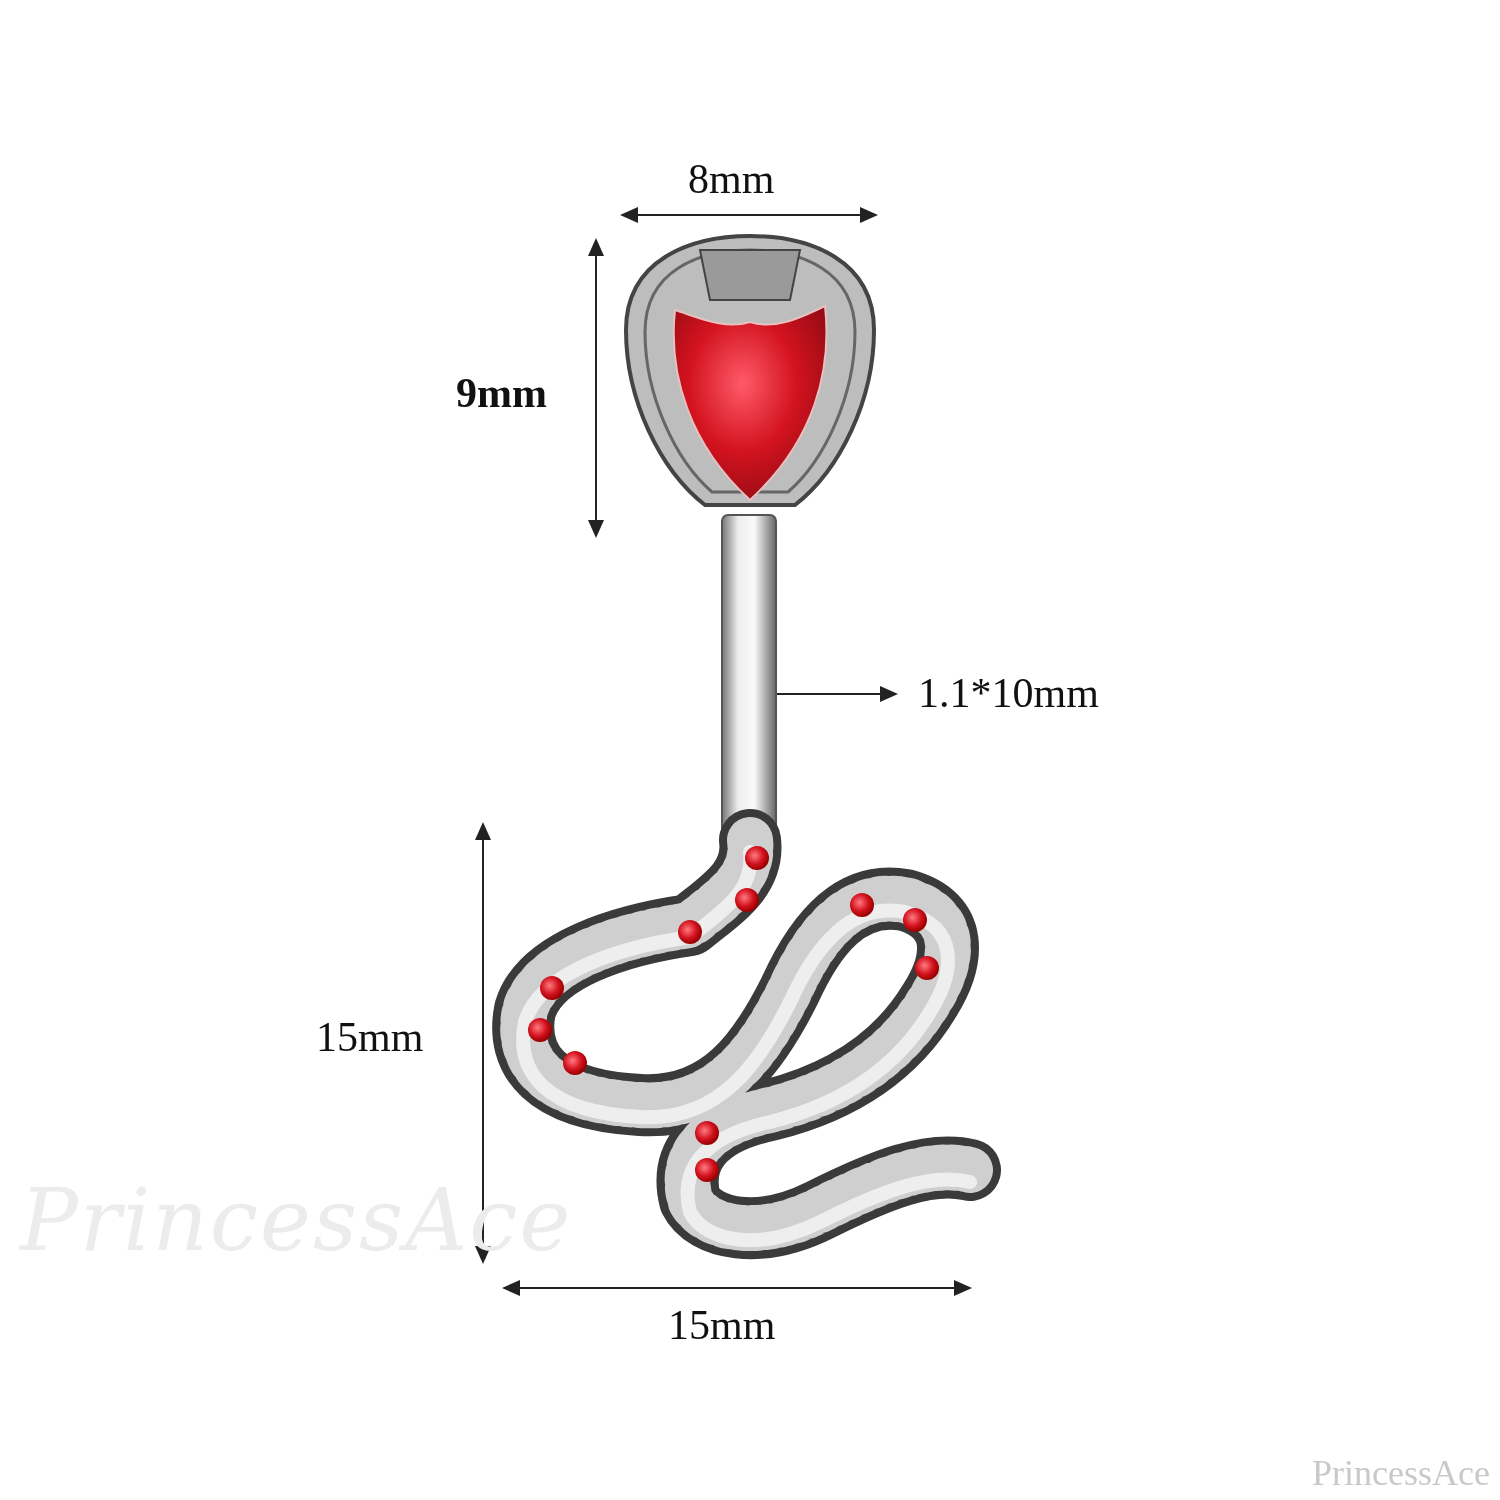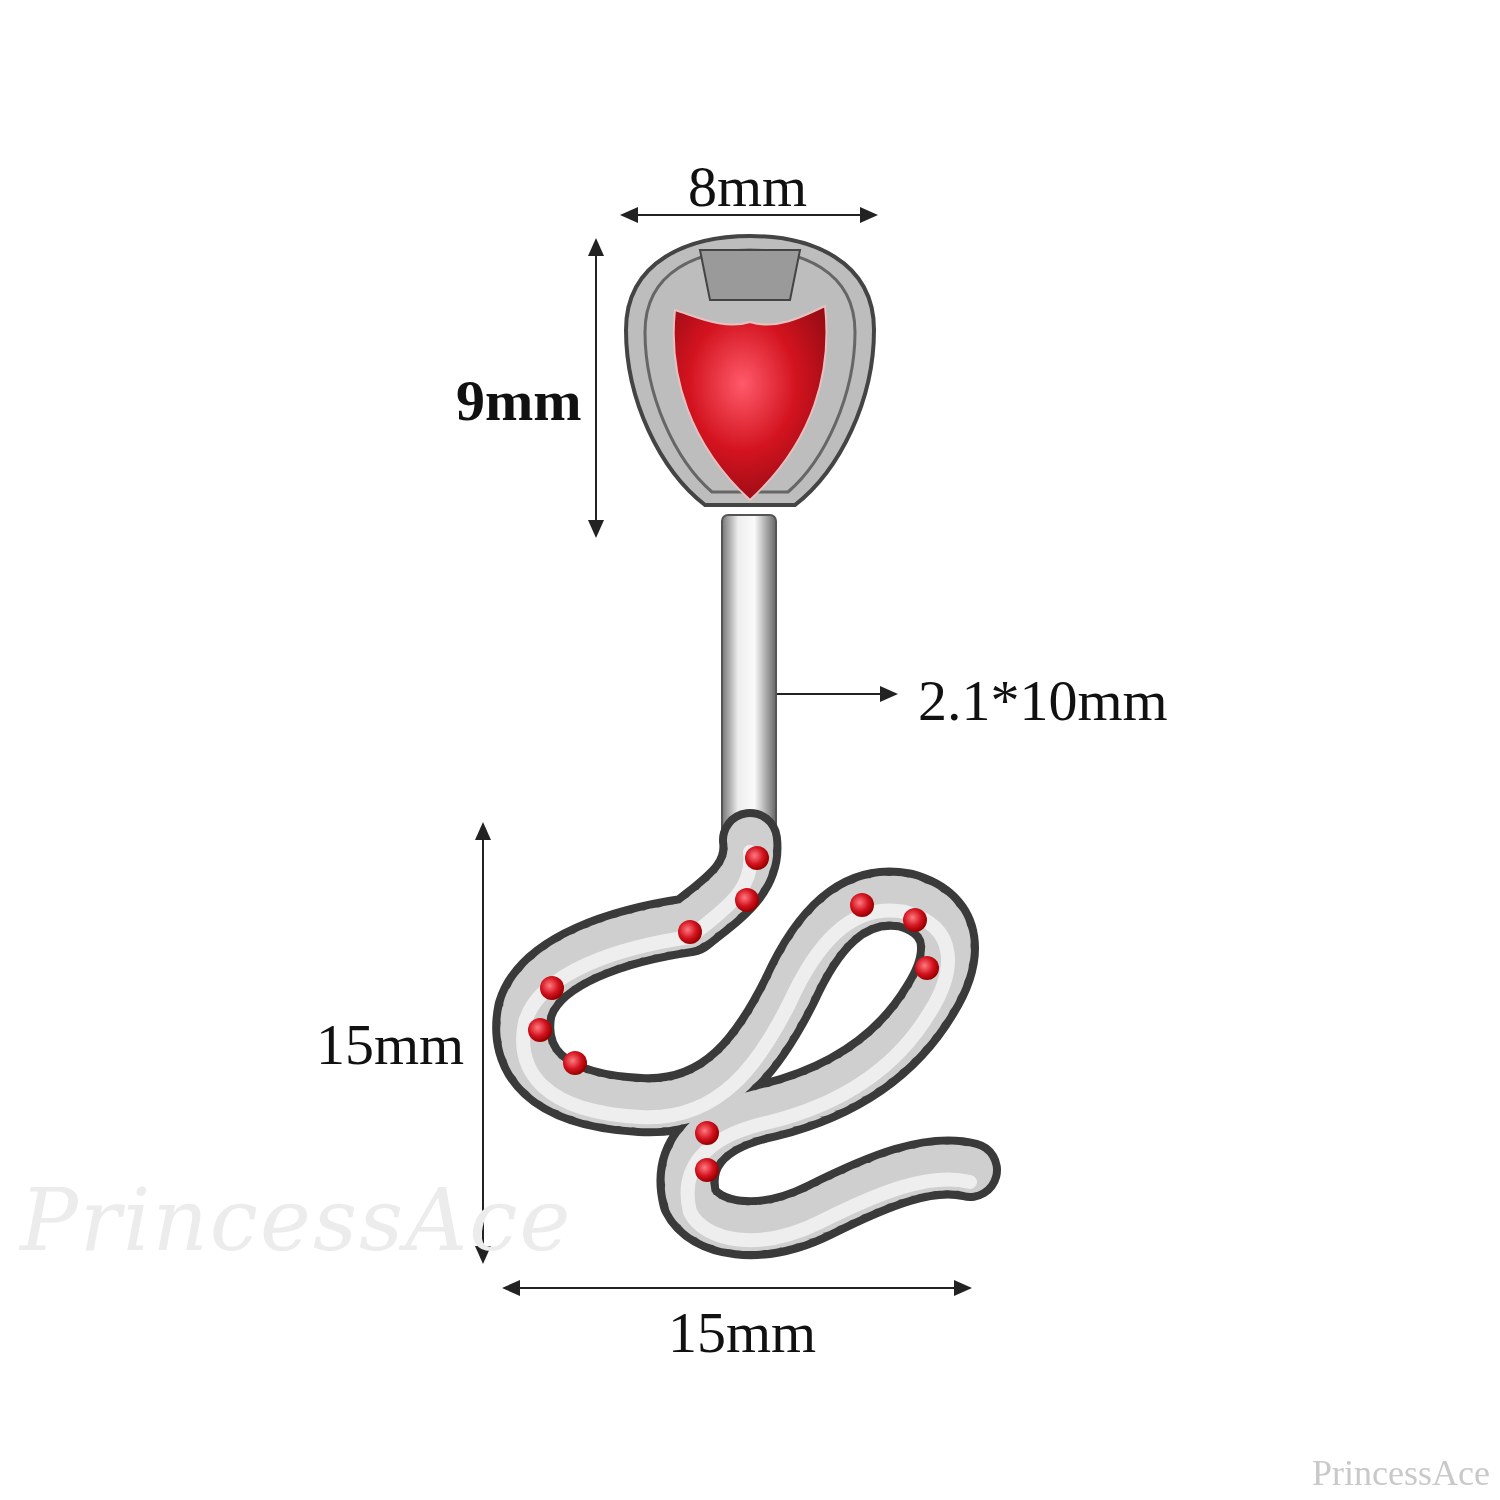--- a/index.html
+++ b/index.html
@@ -1,18 +1,18 @@
 <!DOCTYPE html>
 <html><head>
 <meta charset="utf-8">
 <style>
   html, body { margin:0; padding:0; background:#ffffff; }
   body { width:1500px; height:1500px; position:relative; overflow:hidden;
          font-family:"Liberation Serif", "DejaVu Serif", serif; }
-  .label { position:absolute; color:#111; font-size:58px; line-height:1; white-space:nowrap; }
+  .label { position:absolute; color:#111; font-size:42px; line-height:1; white-space:nowrap; }
   .watermark-script { position:absolute; left:20px; top:1170px; font-size:86px; font-style:italic;
          color:#ececec; font-family:"DejaVu Serif", serif; letter-spacing:2px; }
   .watermark-corner { position:absolute; right:10px; top:1452px; font-size:36px; color:#c9c9c9; }
   svg.art { position:absolute; left:0; top:0; }
 </style>
 </head>
 <body>
 
 <svg class="art" width="1500" height="1500" viewBox="0 0 1500 1500">
   <defs>
@@ -70,18 +70,18 @@
     <circle cx="862" cy="905" r="12" fill="url(#dot)"></circle>
     <circle cx="915" cy="920" r="12" fill="url(#dot)"></circle>
     <circle cx="927" cy="968" r="12" fill="url(#dot)"></circle>
     <circle cx="707" cy="1133" r="12" fill="url(#dot)"></circle>
     <circle cx="707" cy="1170" r="12" fill="url(#dot)"></circle>
   </g>
 </svg>
 
 <div class="label" style="left:688px; top:158px;">8mm</div>
 <div class="label" style="left:456px; top:372px;font-weight:bold;">9mm</div>
-<div class="label" style="left:918px; top:672px;">2.1*10mm</div>
+<div class="label" style="left:918px; top:672px;">1.1*10mm</div>
 <div class="label" style="left:316px; top:1016px;">15mm</div>
 <div class="label" style="left:668px; top:1304px;">15mm</div>
 
 <div class="watermark-script">PrincessAce</div>
 <div class="watermark-corner">PrincessAce</div>
 
 </body></html>

